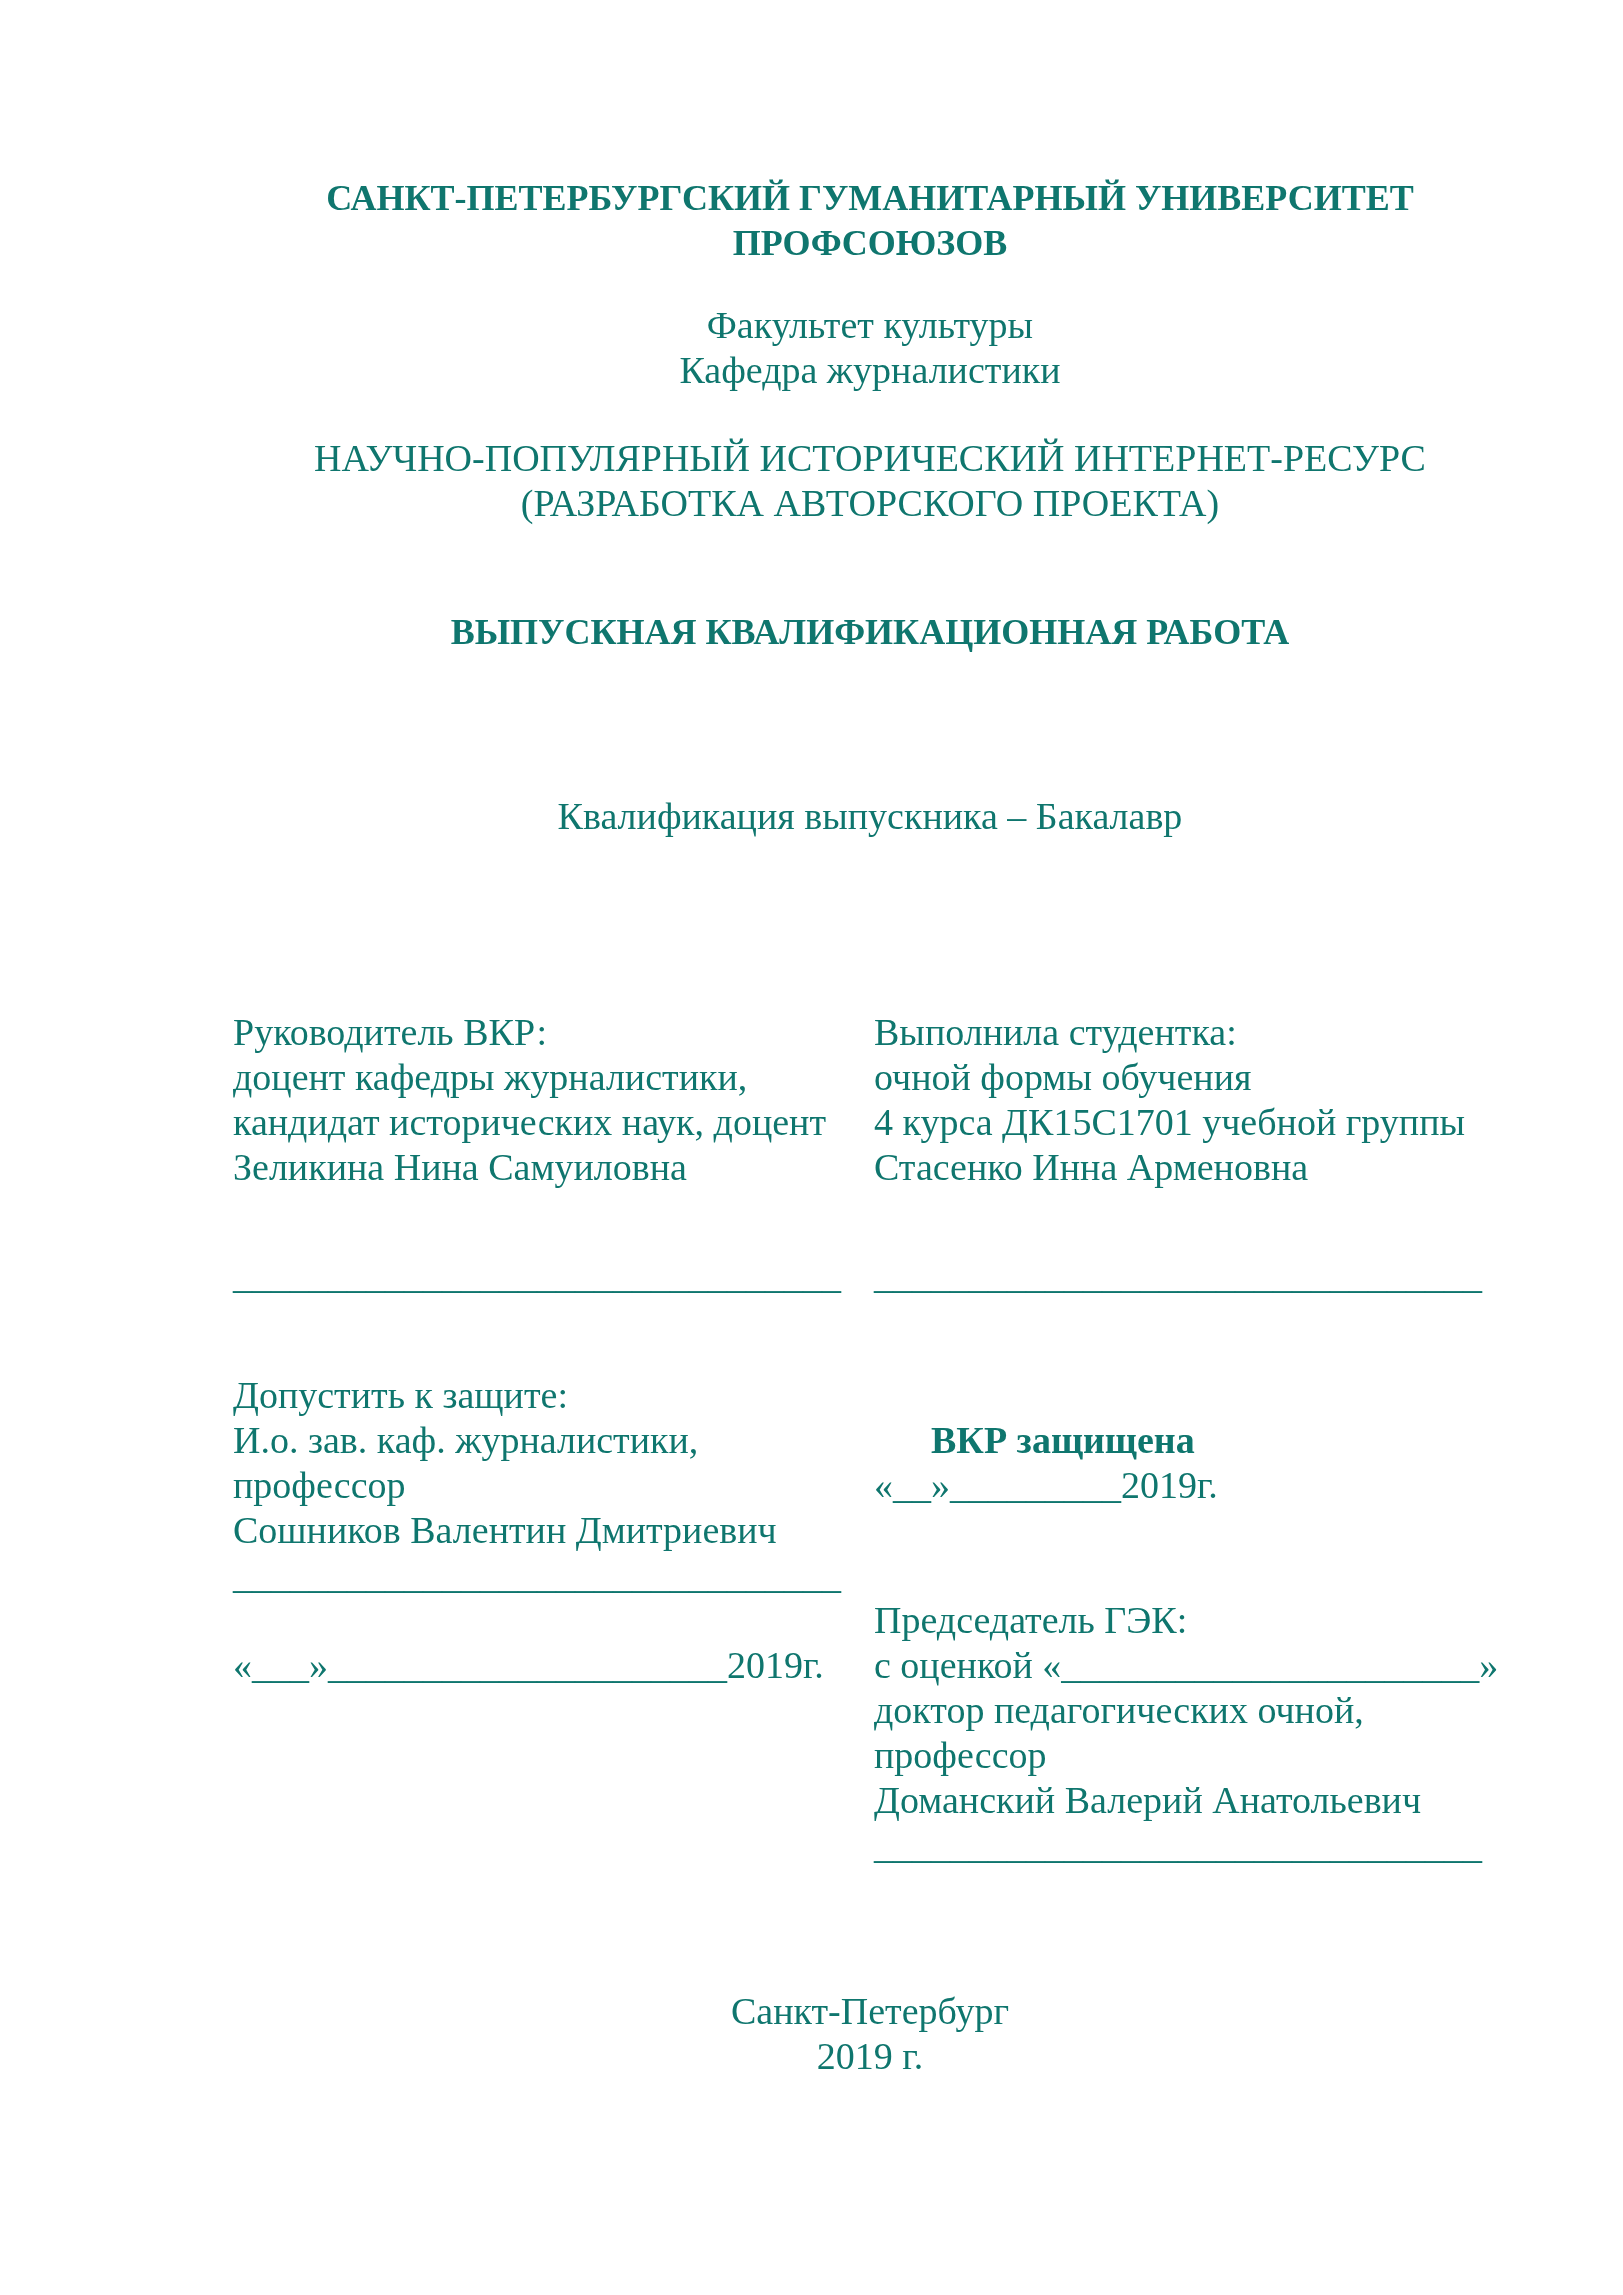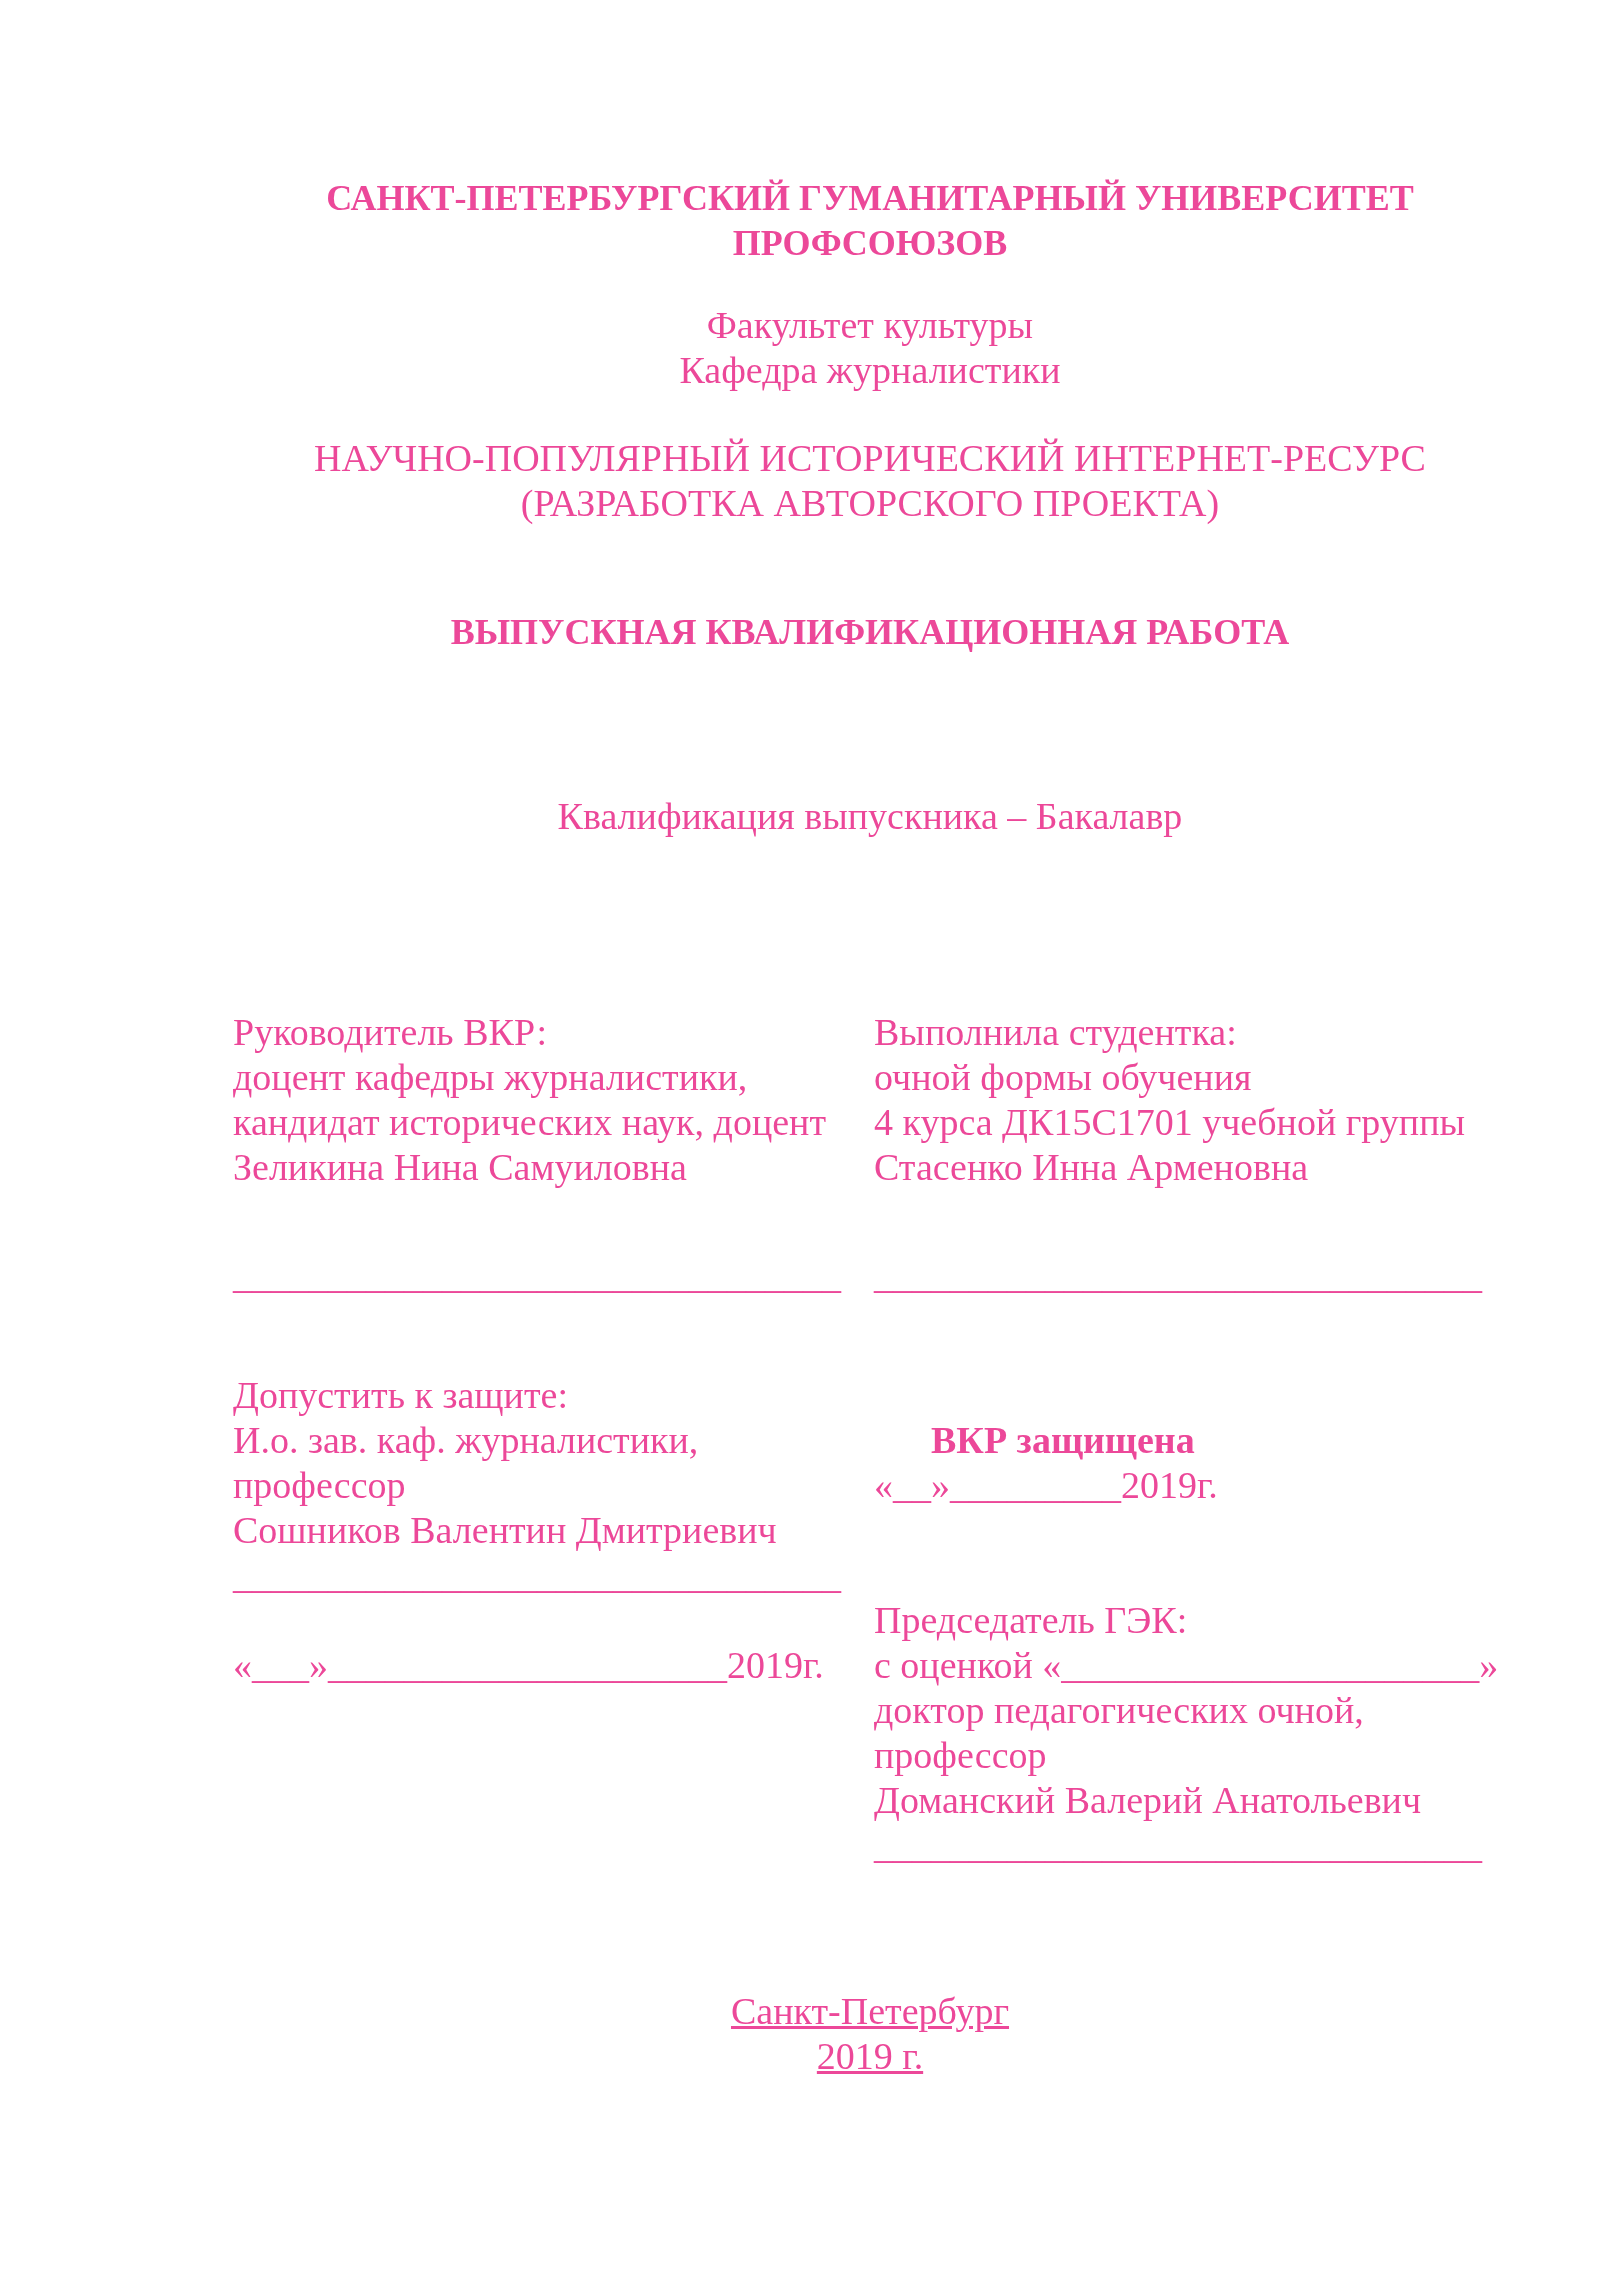--- a/index.html
+++ b/index.html
@@ -5,21 +5,21 @@
   html, body {
     margin: 0;
     padding: 0;
     background: #ffffff;
   }
   .page {
     position: relative;
     width: 1623px;
     height: 2295px;
     background: #ffffff;
-    color: #ec4899;
+    color: #0f766e;
     font-family: "Liberation Serif", "DejaVu Serif", serif;
     font-size: 38px;
     line-height: 45px;
     overflow: hidden;
   }
   .abs { position: absolute; }
   .center { text-align: center; }
   .bold { font-weight: bold; }
   .line { min-height: 45px; white-space: pre-wrap; }
   .blank { min-height: 45px; }
@@ -35,21 +35,21 @@
   #faculty-block  { top: 303px; }
   #worktitle-block{ top: 436px; }
   #worktype-block { top: 610px; }
   #program-block  { top: 794px; }
   #supervisor-block { top: 1010px; }
   #student-block    { top: 1010px; }
   #sig1-left  { top: 1253px; }
   #sig1-right { top: 1253px; }
   #admission-block { top: 1373px; }
   #defense-block   { top: 1373px; font-family: Liberation Serif, serif; }
-  #footer-block    { top: 1989px; text-decoration: underline; }
+  #footer-block    { top: 1989px; }
 </style>
 </head>
 <body>
 
 <div class="page">
 
   <div id="title-block" class="abs content-wide center bold title-size">
     <div class="line">САНКТ-ПЕТЕРБУРГСКИЙ ГУМАНИТАРНЫЙ УНИВЕРСИТЕТ</div>
     <div class="line">ПРОФСОЮЗОВ</div>
   </div>

